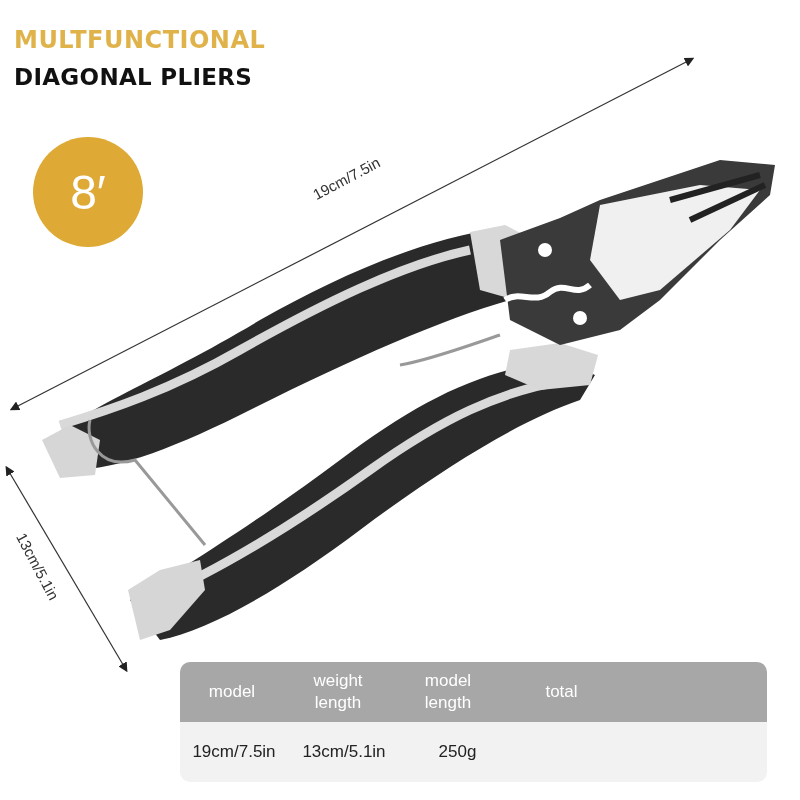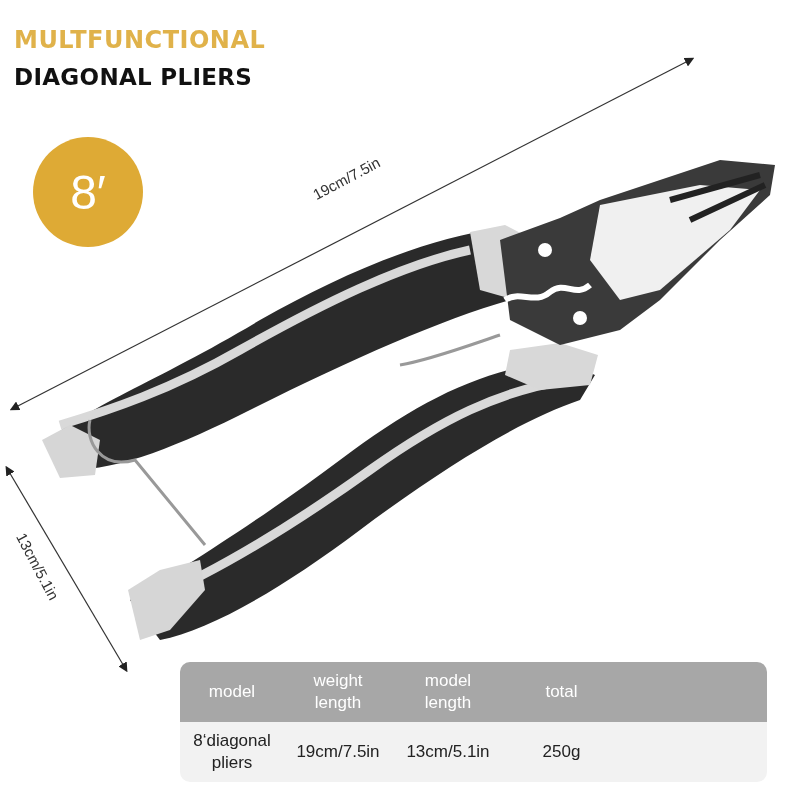--- a/index.html
+++ b/index.html
@@ -63,18 +63,17 @@
 <div class="dim-lbl dim-left">13cm/5.1in</div>
 
 <div class="spec">
   <div class="spec-head">
     <div class="cell c0"><span>model</span></div>
     <div class="cell c1"><span>weight</span><br><span>length</span></div>
     <div class="cell c2"><span>model</span><br><span>length</span></div>
     <div class="cell c4"><span>total</span></div>
   </div>
   <div class="spec-row">
-    <div class="cell c0"><span>8‘diagonal</span><br><span>pliers</span></div>
     <div class="cell c1">19cm/7.5in</div>
     <div class="cell c2">13cm/5.1in</div>
     <div class="cell c4">250g</div>
   </div>
 </div>
 
 </body></html>

